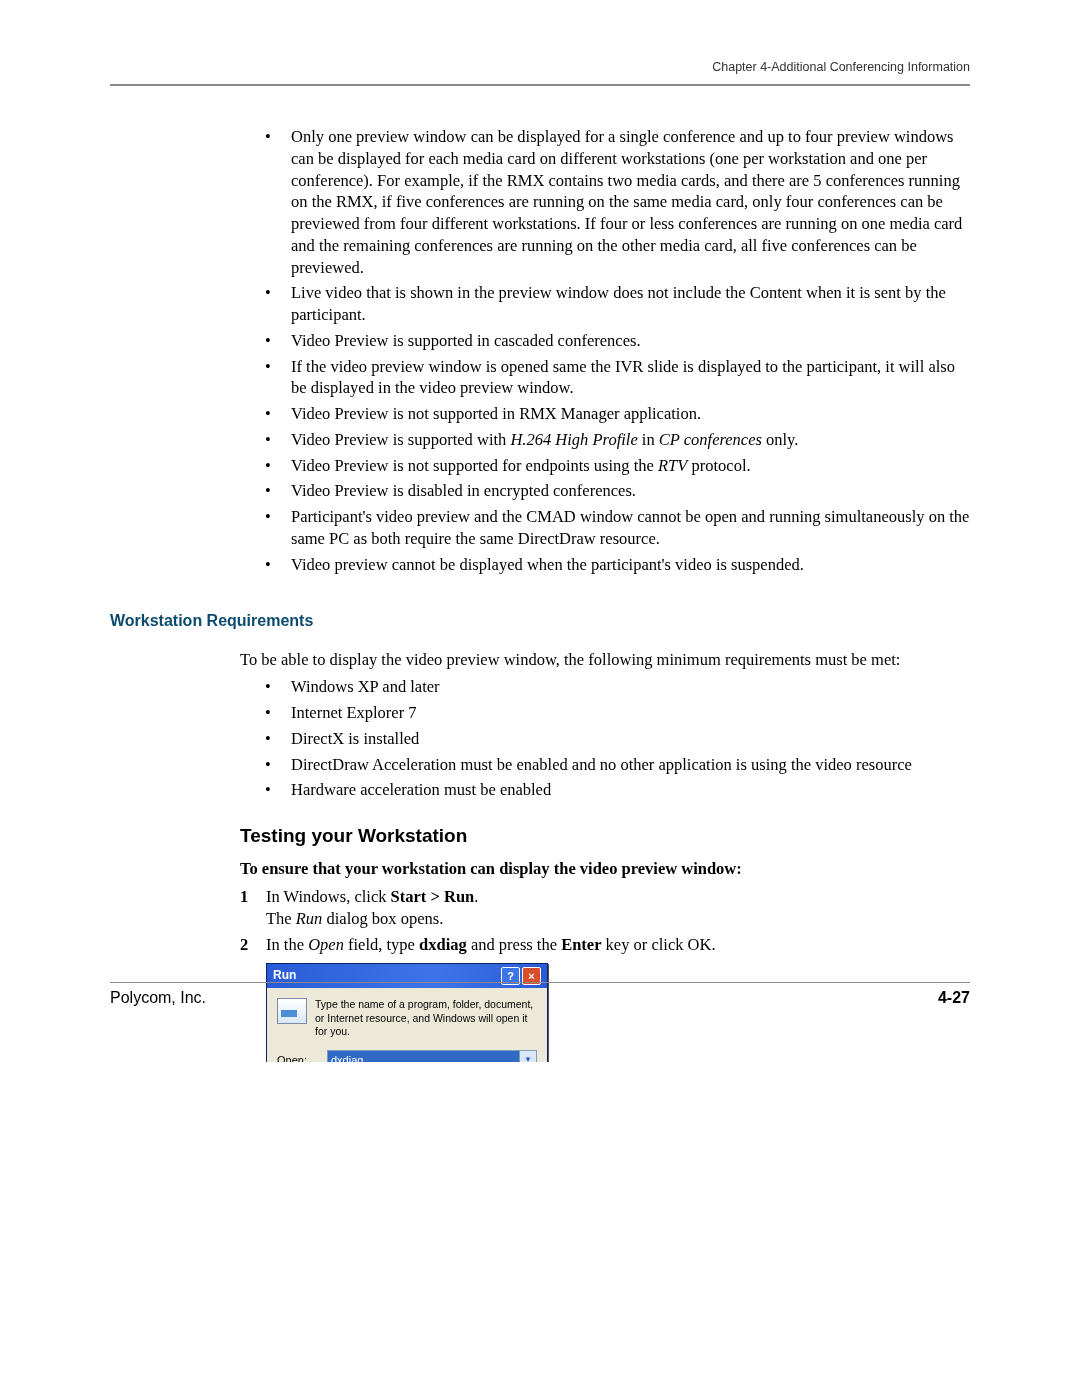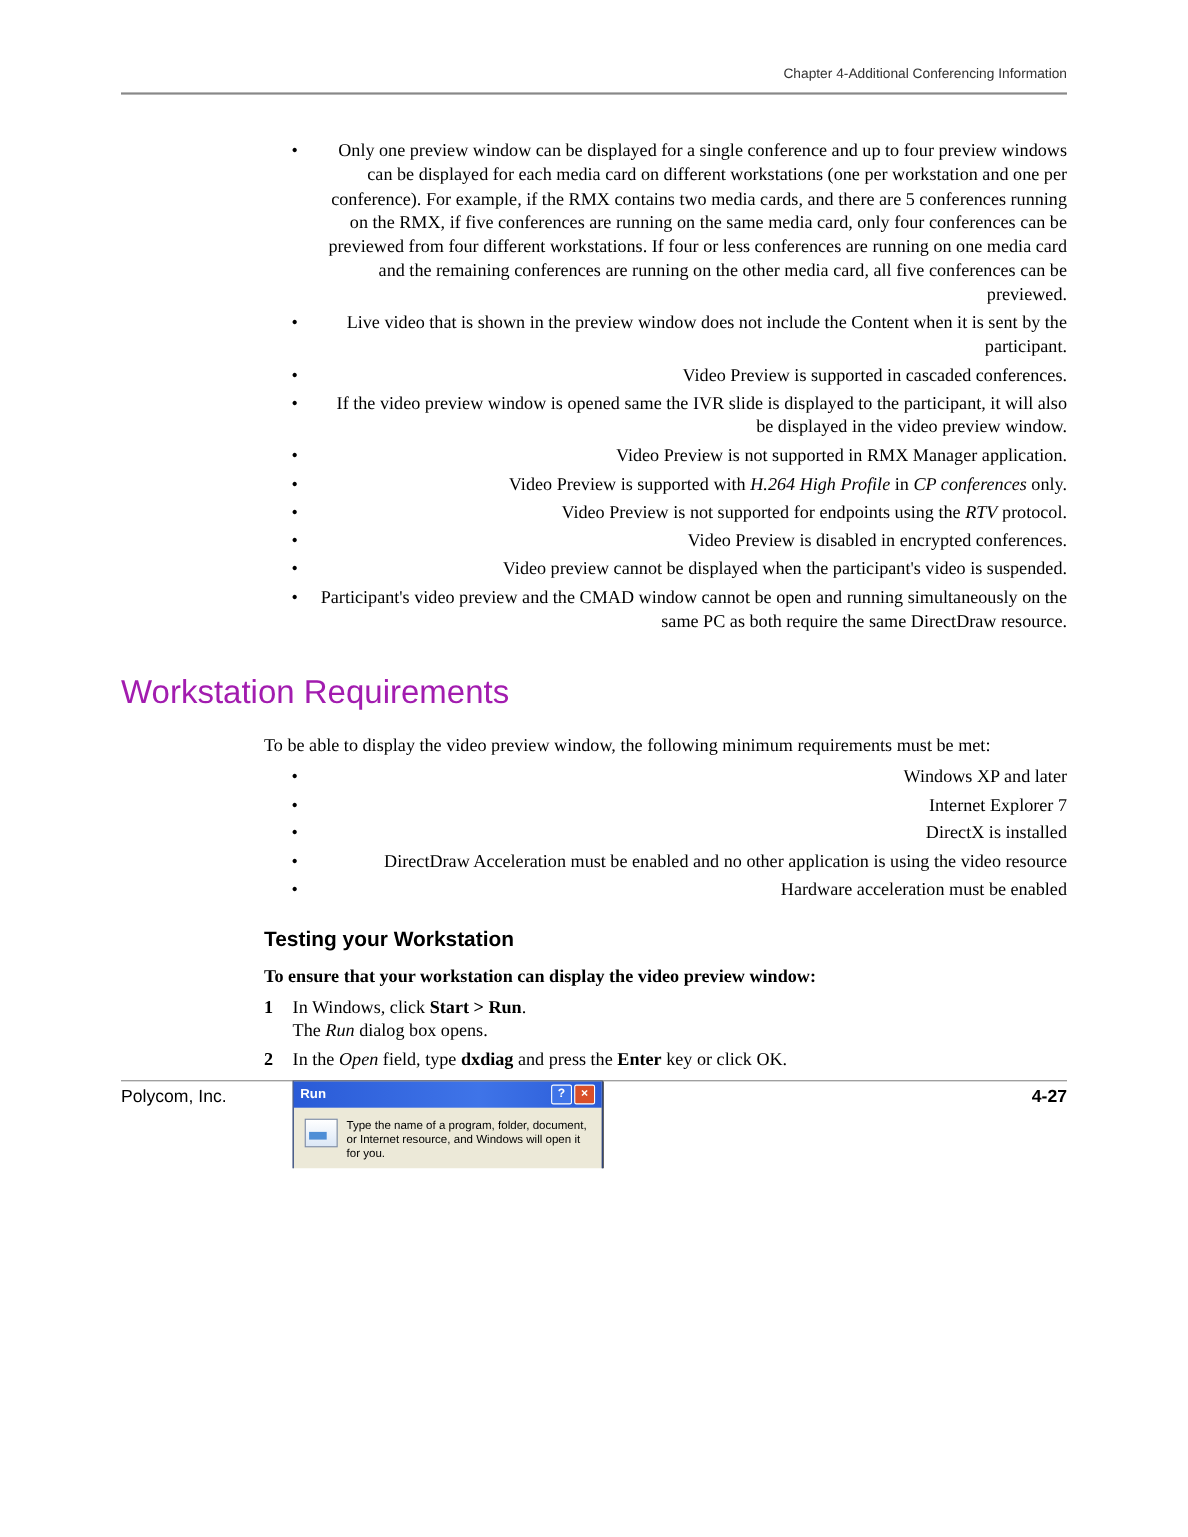--- a/index.html
+++ b/index.html
@@ -31,38 +31,37 @@
   }
   .content {
     margin-top: 40px;
     font-size: 16.5px;
     line-height: 1.32;
   }
   ul.bullets {
     list-style: none;
     padding: 0;
     margin: 0 0 0 155px;
-    text-align: right;
   }
   ul.bullets > li {
     position: relative;
     padding-left: 26px;
     margin-bottom: 4px;
   }
   ul.bullets > li::before {
     content: "•";
     position: absolute;
     left: 0;
     top: 0;
   }
   .h2 {
     font-family: Arial, Helvetica, sans-serif;
-    color: #a21caf;
-    font-size: 30px;
-    font-weight: normal;
+    color: #0c4a6e;
+    font-size: 16px;
+    font-weight: bold;
     margin: 34px 0 18px 0;
   }
   .h3 {
     font-family: Arial, Helvetica, sans-serif;
     color: #000;
     font-size: 19px;
     font-weight: bold;
     margin: 22px 0 10px 130px;
   }
   .para {
@@ -189,22 +188,22 @@
       <li><span>Video Preview is supported in cascaded conferences.</span></li>
       <li><span>If the video preview window is opened same the IVR slide is displayed to the participant, it will also be displayed in the video preview window.</span></li>
       <li><span>Video Preview is not supported in RMX Manager application.</span></li>
       <li>
         <span>Video Preview is supported with </span><span class="ital">H.264 High Profile</span><span> in </span><span class="ital">CP conferences</span><span> only.</span>
       </li>
       <li>
         <span>Video Preview is not supported for endpoints using the </span><span class="ital">RTV</span><span> protocol.</span>
       </li>
       <li><span>Video Preview is disabled in encrypted conferences.</span></li>
+      <li><span>Participant's video preview and the CMAD window cannot be open and running simultaneously on the same PC as both require the same DirectDraw resource.</span></li>
       <li><span>Video preview cannot be displayed when the participant's video is suspended.</span></li>
-      <li><span>Participant's video preview and the CMAD window cannot be open and running simultaneously on the same PC as both require the same DirectDraw resource.</span></li>
     </ul>
 
     <div class="h2">Workstation Requirements</div>
 
     <p class="para">To be able to display the video preview window, the following minimum requirements must be met:</p>
 
     <ul class="bullets">
       <li><span>Windows XP and later</span></li>
       <li><span>Internet Explorer 7</span></li>
       <li><span>DirectX is installed</span></li>

